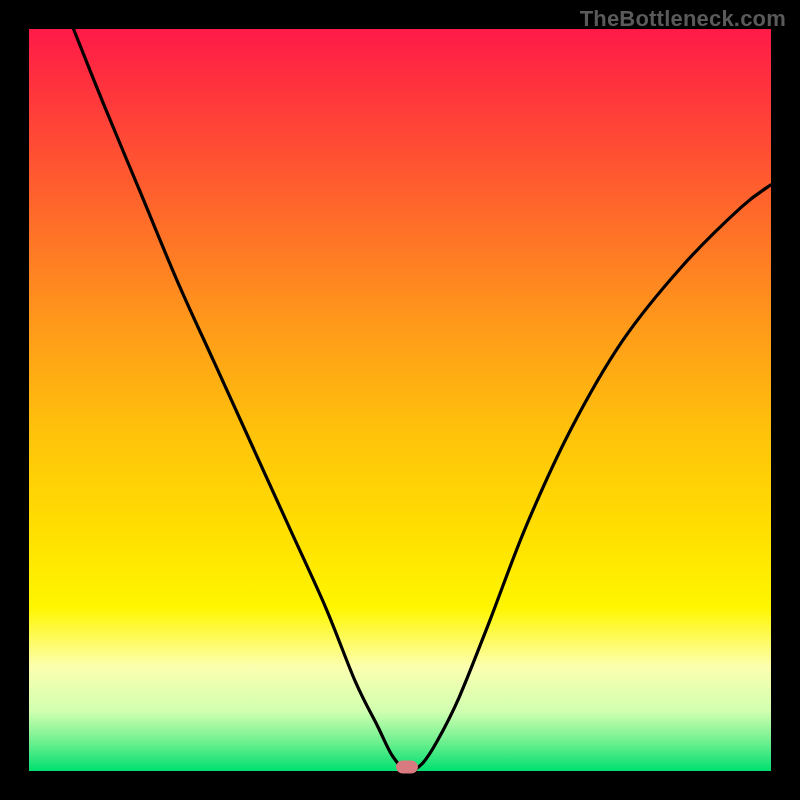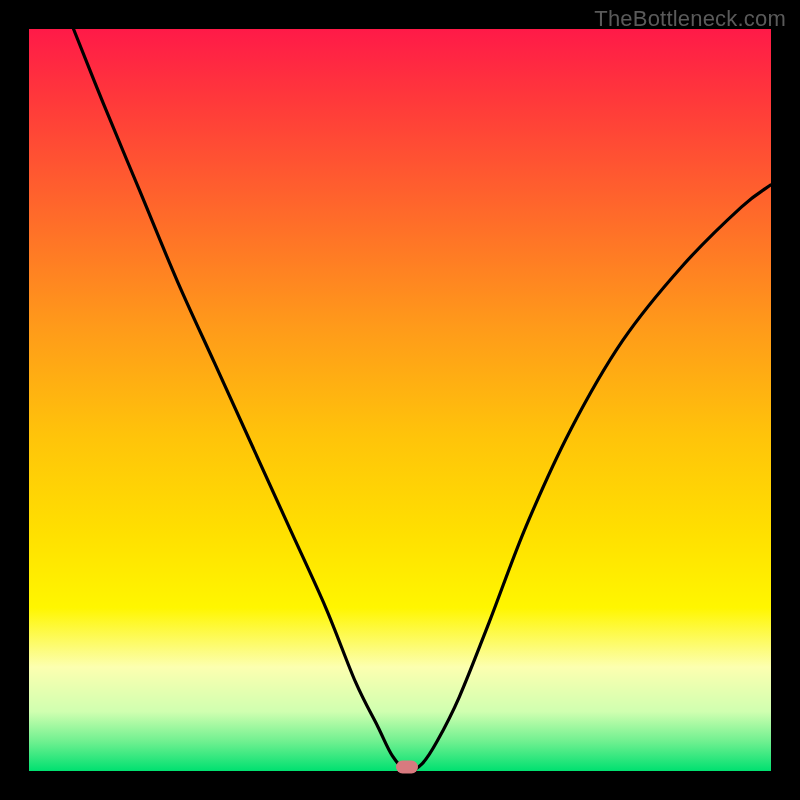--- a/index.html
+++ b/index.html
@@ -28,21 +28,21 @@
       #d0ffb0 92%,
       #70f090 96%,
       #00e070 100%);
   }
   .watermark {
     position: absolute;
     top: 6px;
     right: 14px;
     font-family: Arial, Helvetica, sans-serif;
     font-size: 22px;
-    font-weight: 400;
+    font-weight: 700;
     color: #5a5a5a;
     letter-spacing: 0.2px;
     user-select: none;
     margin-left: 7px;
   }
   svg.curve {
     position: absolute;
     left: 0; top: 0;
     width: 742px;
     height: 742px;

